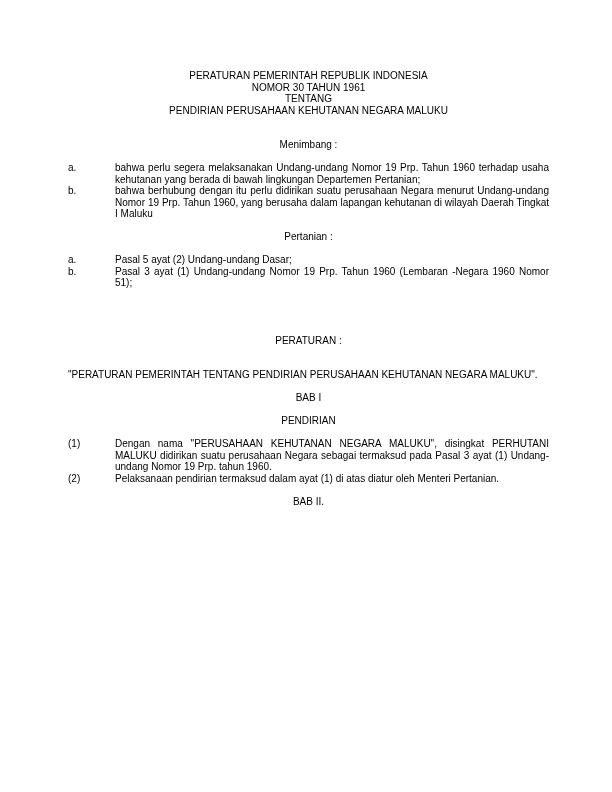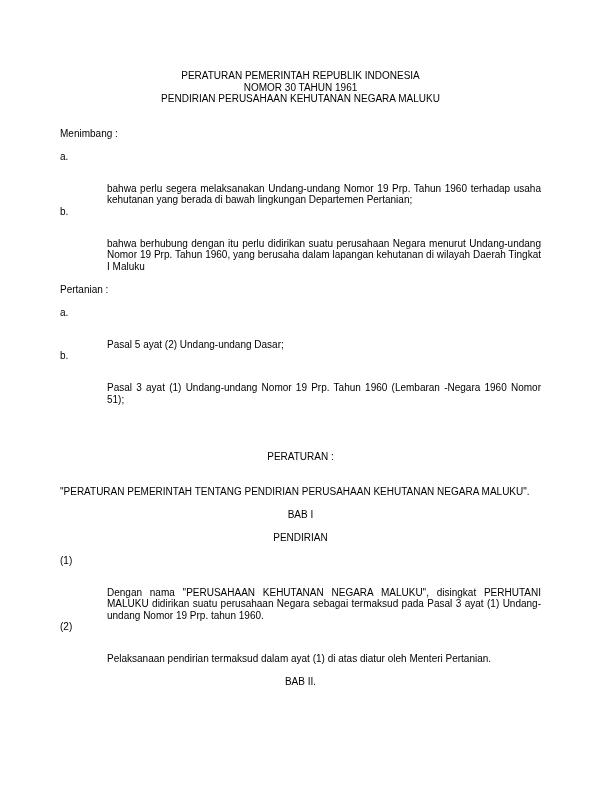--- a/index.html
+++ b/index.html
@@ -11,59 +11,60 @@
       width: 612px;
       height: 792px;
       position: relative;
       overflow: hidden;
       font-family: "Liberation Sans", sans-serif;
       font-size: 10px;
       color: #000000;
     }
     .page {
       position: absolute;
-      left: 60px;
+      left: 68px;
       top: 70px;
       width: 481px;
     }
     .line {
       line-height: 11.5px;
       white-space: nowrap;
+      text-align: center;
     }
     .center {
       text-align: center;
     }
     .justify {
       text-align: justify;
       text-align-last: left;
     }
     .item {
       display: flex;
       line-height: 11.5px;
     }
     .item .marker {
       width: 47px;
       flex: 0 0 47px;
     }
     .item .body {
       flex: 1 1 auto;
       text-align: justify;
-      margin-top: 32px;
     }
     .gap-s { height: 11.5px; }
     .gap-m { height: 23px; }
     p { margin: 0; }
   </style>
 </head>
 <body>
 
 <div class="page">
 
   <div class="line center">PERATURAN PEMERINTAH REPUBLIK INDONESIA</div>
   <div class="line center">NOMOR 30 TAHUN 1961</div>
+  <div class="line center">TENTANG</div>
   <div class="line center">PENDIRIAN PERUSAHAAN KEHUTANAN NEGARA MALUKU</div>
   <div class="gap-s"></div>
   <div class="gap-s"></div>
 
   <div class="line">Menimbang :</div>
   <div class="gap-s"></div>
   <div class="item">
     <span class="marker">a.</span>
     <span class="body">bahwa perlu segera melaksanakan Undang-undang Nomor 19 Prp. Tahun 1960 terhadap usaha kehutanan yang berada di bawah lingkungan Departemen Pertanian;</span>
   </div>

